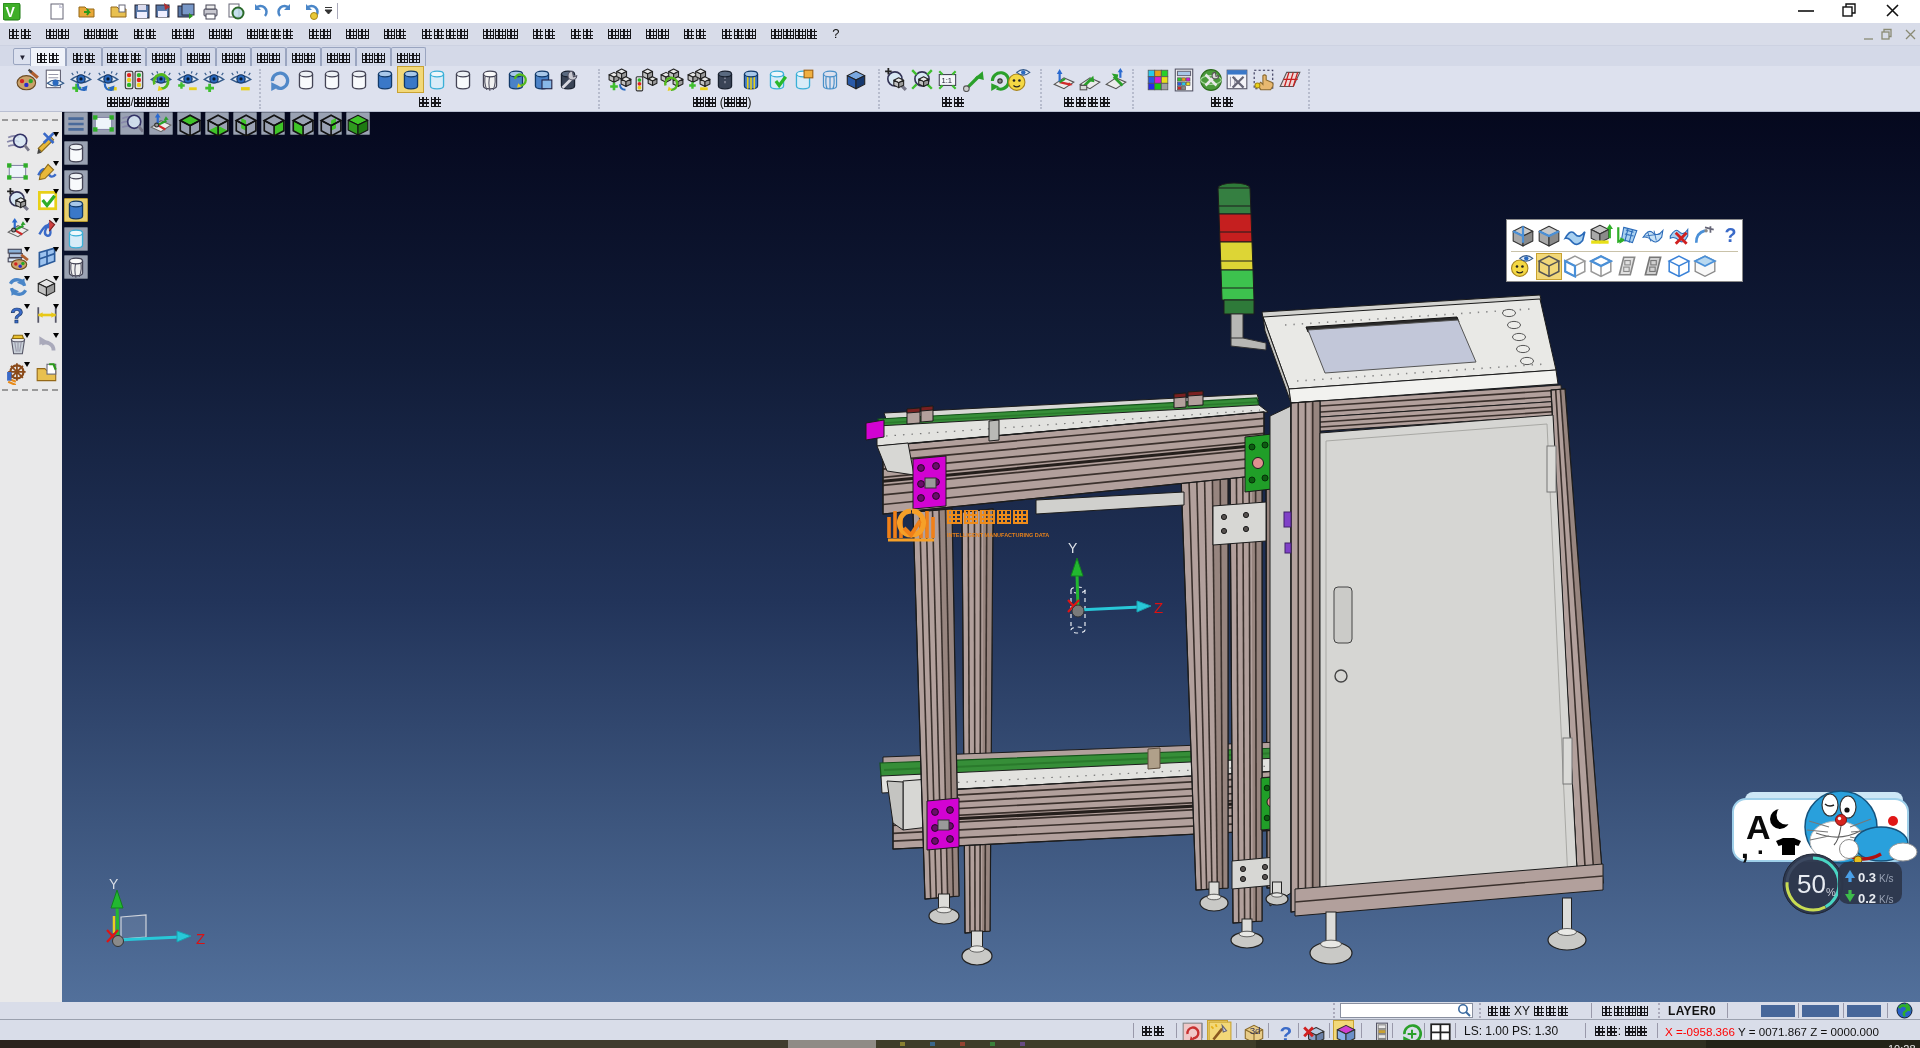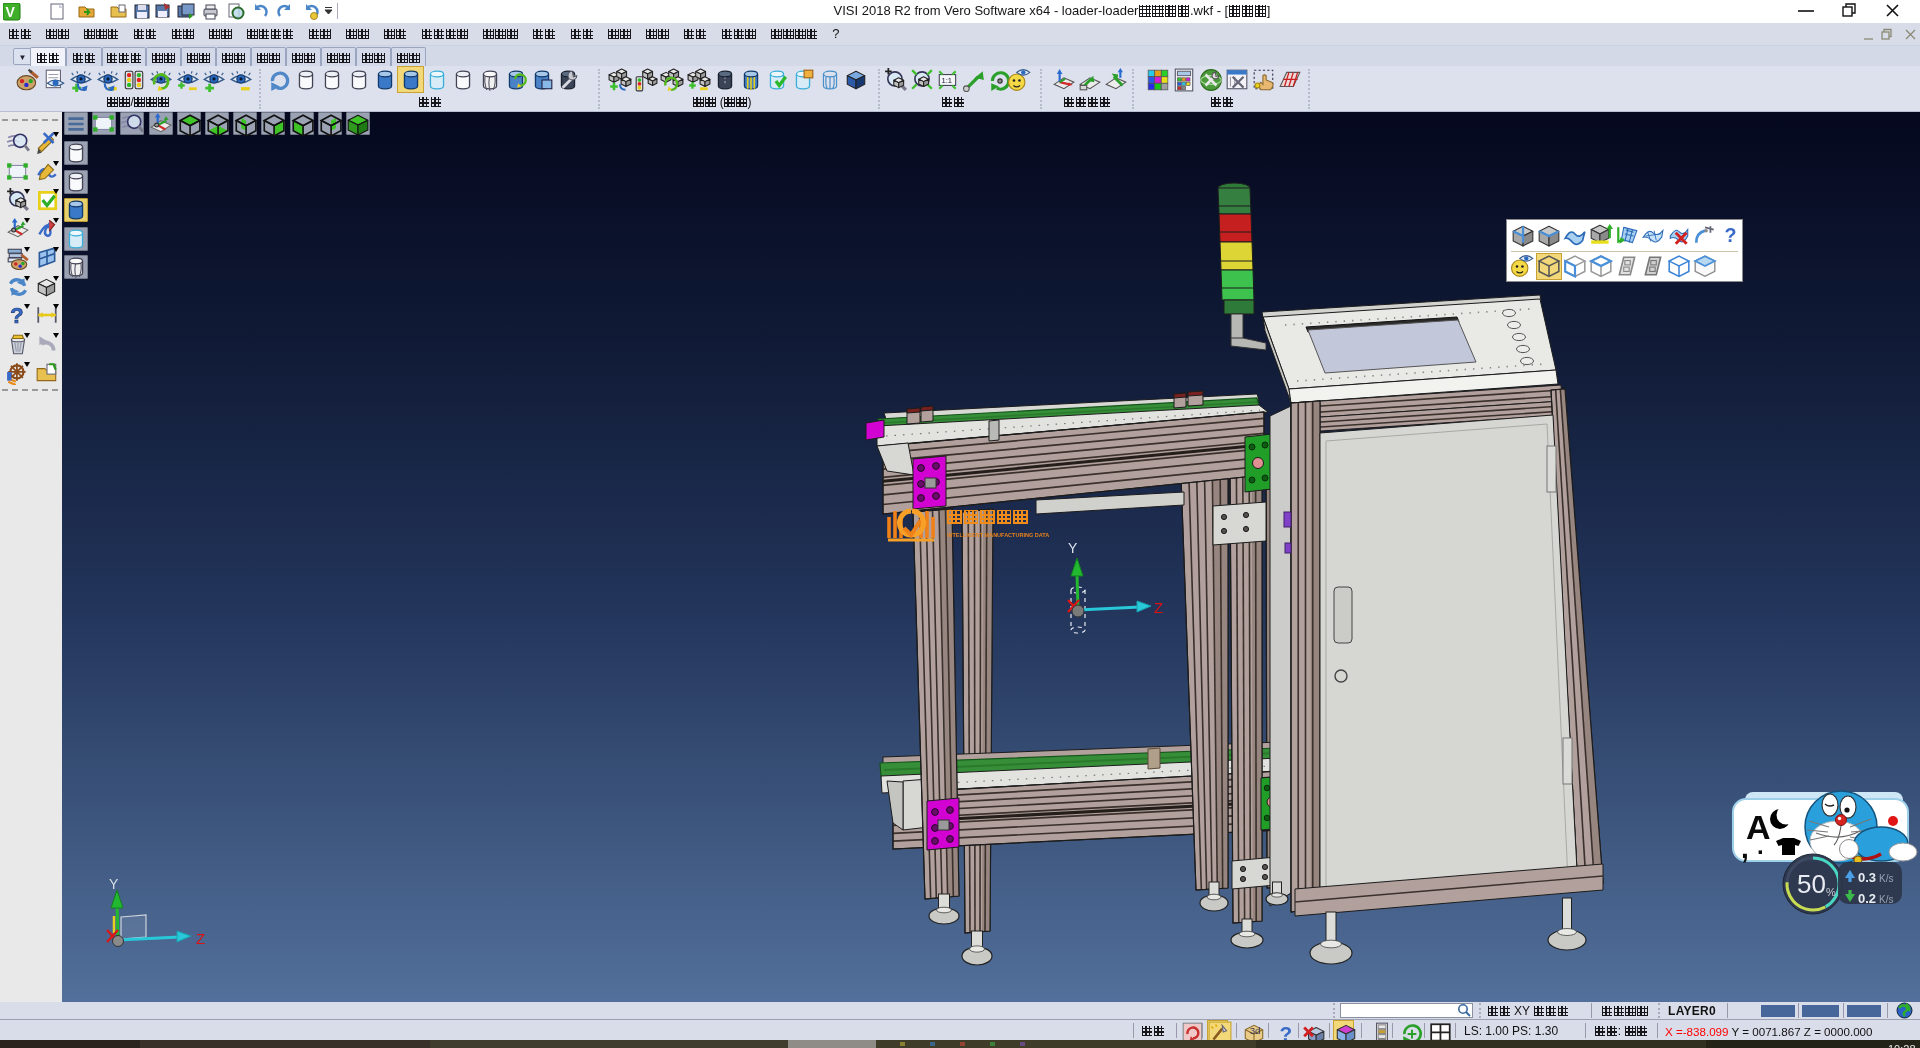--- a/index.html
+++ b/index.html
@@ -376,21 +376,20 @@
         <path d="M13 1 v6 h-6 z" fill="#4a86c8"></path>
       </g>
       <g transform="translate(299,0)">
         <path d="M14 13 a6 6 0 0 0 -9 -8" fill="none" stroke="#4a86c8" stroke-width="2.5"></path>
         <path d="M4 1 v6 h6 z" fill="#4a86c8"></path>
         <circle cx="12" cy="13" r="3.5" fill="#e8c838" stroke="#a8881a"></circle>
       </g>
       <path d="M322 7 h7 l-3.5 4 z M322 4.5 h7" fill="#333" stroke="#333" stroke-width="1"></path>
     </svg>
     <div class="abs" style="left:337px;top:3px;width:1px;height:16px;background:#aab"></div>
-    <div class="abs" id="title-text">VISI 2018 R2 from Vero Software x64 - loader-loader<i class="ct"></i><i class="ct"></i><i class="ct"></i><i class="ct"></i>.wkf - [<i class="ct"></i><i class="ct"></i><i class="ct"></i>]</div>
     <svg class="abs" style="left:1790px;top:2px" width="125" height="18" viewBox="0 0 125 18">
       <path d="M8 9 h16" stroke="#111" stroke-width="1.6"></path>
       <rect x="53" y="5" width="9" height="9" fill="none" stroke="#111" stroke-width="1.4"></rect>
       <path d="M56 5 v-3 h9 v9 h-3" fill="none" stroke="#111" stroke-width="1.4"></path>
       <path d="M97 3 l11 11 M108 3 l-11 11" stroke="#111" stroke-width="1.6"></path>
     </svg>
   </div>
 <div class="abs" id="menubar">
     <div style="padding-left:8px"><span class="mi"><i class="c"></i><i class="c"></i></span><span class="mi"><i class="c"></i><i class="c"></i></span><span class="mi"><i class="c"></i><i class="c"></i><i class="c"></i></span><span class="mi"><i class="c"></i><i class="c"></i></span><span class="mi"><i class="c"></i><i class="c"></i></span><span class="mi"><i class="c"></i><i class="c"></i></span><span class="mi"><i class="c"></i><i class="c"></i><i class="c"></i><i class="c"></i></span><span class="mi"><i class="c"></i><i class="c"></i></span><span class="mi"><i class="c"></i><i class="c"></i></span><span class="mi"><i class="c"></i><i class="c"></i></span><span class="mi"><i class="c"></i><i class="c"></i><i class="c"></i><i class="c"></i></span><span class="mi"><i class="c"></i><i class="c"></i><i class="c"></i></span><span class="mi"><i class="c"></i><i class="c"></i></span><span class="mi"><i class="c"></i><i class="c"></i></span><span class="mi"><i class="c"></i><i class="c"></i></span><span class="mi"><i class="c"></i><i class="c"></i></span><span class="mi"><i class="c"></i><i class="c"></i></span><span class="mi"><i class="c"></i><i class="c"></i><i class="c"></i></span><span class="mi"><i class="c"></i><i class="c"></i><i class="c"></i><i class="c"></i></span><span class="mi" style="font-size:13px">?</span></div>
     <svg class="abs" style="left:1862px;top:4px" width="56" height="15" viewBox="0 0 56 15">
@@ -1204,21 +1203,21 @@
     <div class="abs" style="left:1298px;top:3px;width:1px;height:15px;background:#99a"></div>
     <div class="abs" style="left:1329px;top:3px;width:1px;height:15px;background:#99a"></div>
     <div class="abs" style="left:1361px;top:3px;width:1px;height:15px;background:#99a"></div>
     <div class="abs" style="left:1392px;top:3px;width:1px;height:15px;background:#99a"></div>
     <div class="abs" style="left:1424px;top:3px;width:1px;height:15px;background:#99a"></div>
     <div class="abs" style="left:1455px;top:3px;width:1px;height:15px;background:#99a"></div>
     <div class="abs" style="left:1464px;top:4px">LS: 1.00 PS: 1.30</div>
     <div class="abs" style="left:1585px;top:3px;width:1px;height:15px;background:#99a"></div>
     <div class="abs" style="left:1594px;top:4px;white-space:nowrap"><i class="c"></i><i class="c"></i>: <i class="c"></i><i class="c"></i></div>
     <div class="abs" style="left:1657px;top:3px;width:1px;height:15px;background:#99a"></div>
-    <div class="abs" style="left:1665px;top:4.5px;white-space:nowrap;font-size:11.6px"><span style="color:#f00">X =-838.099</span> Y = 0071.867 Z = 0000.000</div>
+    <div class="abs" style="left:1665px;top:4.5px;white-space:nowrap;font-size:11.6px"><span style="color:#f00">X =-0958.366</span> Y = 0071.867 Z = 0000.000</div>
   </div>
 <div class="abs" id="taskbar">
     <div class="abs" style="left:0px;top:0;width:140px;height:8px;background:#2b241e"></div>
     <div class="abs" style="left:140px;top:0;width:290px;height:8px;background:#39302a"></div>
     <div class="abs" style="left:430px;top:0;width:358px;height:8px;background:#403c2e"></div>
     <div class="abs" style="left:788px;top:0;width:88px;height:8px;background:#8f8b86"></div>
     <div class="abs" style="left:876px;top:0;width:380px;height:8px;background:#3f3d2a"></div>
     <div class="abs" style="left:1256px;top:0;width:450px;height:8px;background:#302f20"></div>
     <div class="abs" style="left:1706px;top:0;width:214px;height:8px;background:#232317"></div>
     <div class="abs" style="left:900px;top:2px;width:5px;height:4px;background:#c8b838;opacity:.55"></div>

